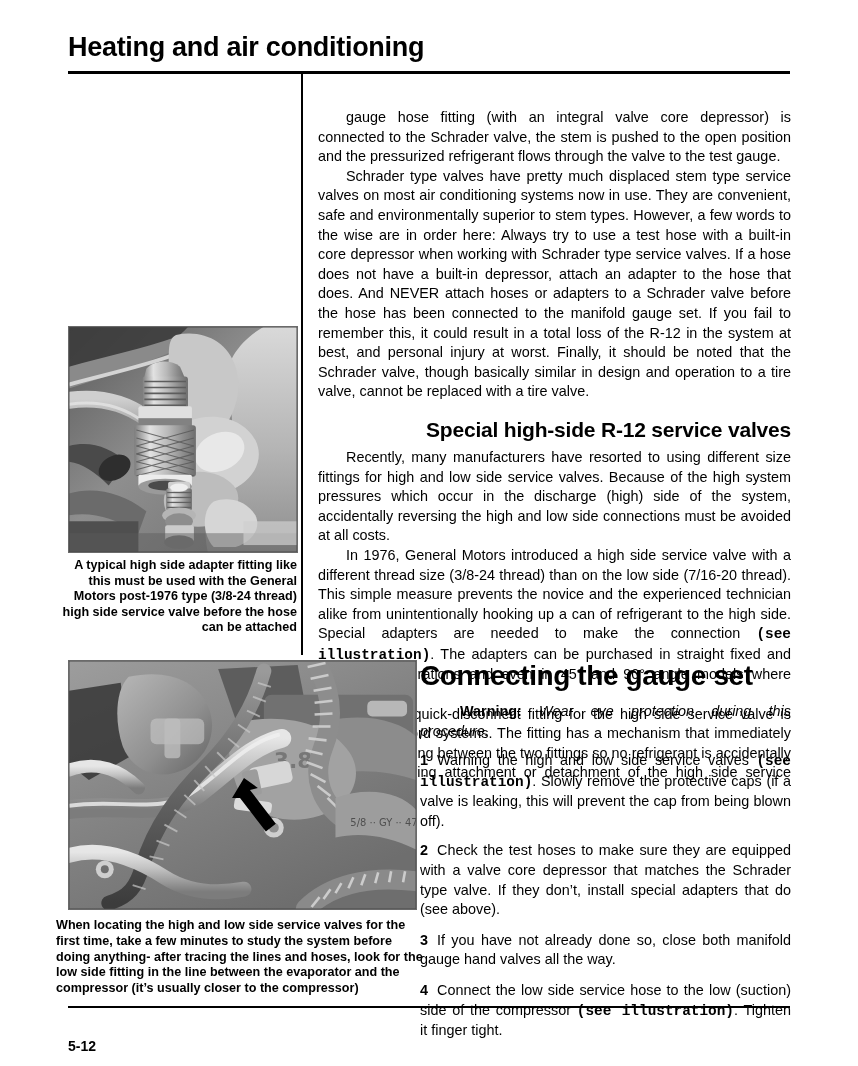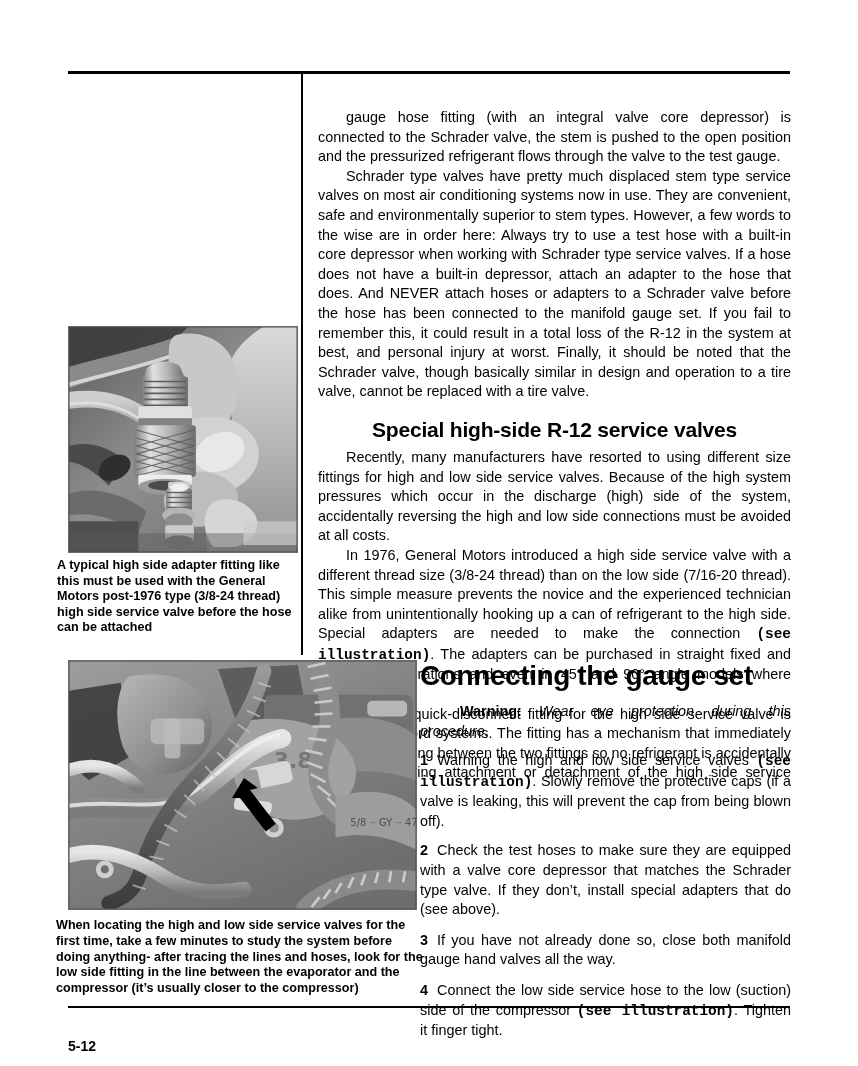--- a/index.html
+++ b/index.html
@@ -83,21 +83,21 @@
     margin: 0;
     text-indent: 28px;
   }
 
   h2.sec-head {
     font-size: 21px;
     font-weight: bold;
     margin: 17px 0 7px 0;
     line-height: 1.05;
     letter-spacing: -0.2px;
-    text-align: center;
+    text-align: right;
   }
 
   
   .rcol2 {
     position: absolute;
     left: 420px;
     top: 660px;
     width: 371px;
     font-size: 14.4px;
     line-height: 19.6px;
@@ -137,21 +137,21 @@
     background: #8a8a8a;
   }
   .fig1-cap {
     position: absolute;
     left: 57px;
     top: 558px;
     width: 240px;
     font-size: 12.6px;
     font-weight: bold;
     line-height: 15.6px;
-    text-align: left;
+    text-align: right;
   }
 
   .fig2 {
     position: absolute;
     left: 68px;
     top: 660px;
     width: 349px;
     height: 250px;
     border: 1px solid #6a6a6a;
     box-sizing: border-box;
@@ -169,20 +169,21 @@
     text-align: left;
   }
 
   svg.photo { display: block; width: 100%; height: 100%; }
 </style>
 </head>
 <body>
 
 <div class="page">
 
+  <div class="page-title">Heating and air conditioning</div>
   <div class="header-rule"></div>
   <div class="col-divider"></div>
 
   <div class="fig1">
     <svg class="photo" viewBox="0 0 230 227" preserveAspectRatio="none">
       <defs>
         <linearGradient id="bgA" x1="0" y1="0" x2="1" y2="1">
           <stop offset="0%" stop-color="#5a5a5a"></stop>
           <stop offset="45%" stop-color="#8e8e8e"></stop>
           <stop offset="100%" stop-color="#6f6f6f"></stop>

